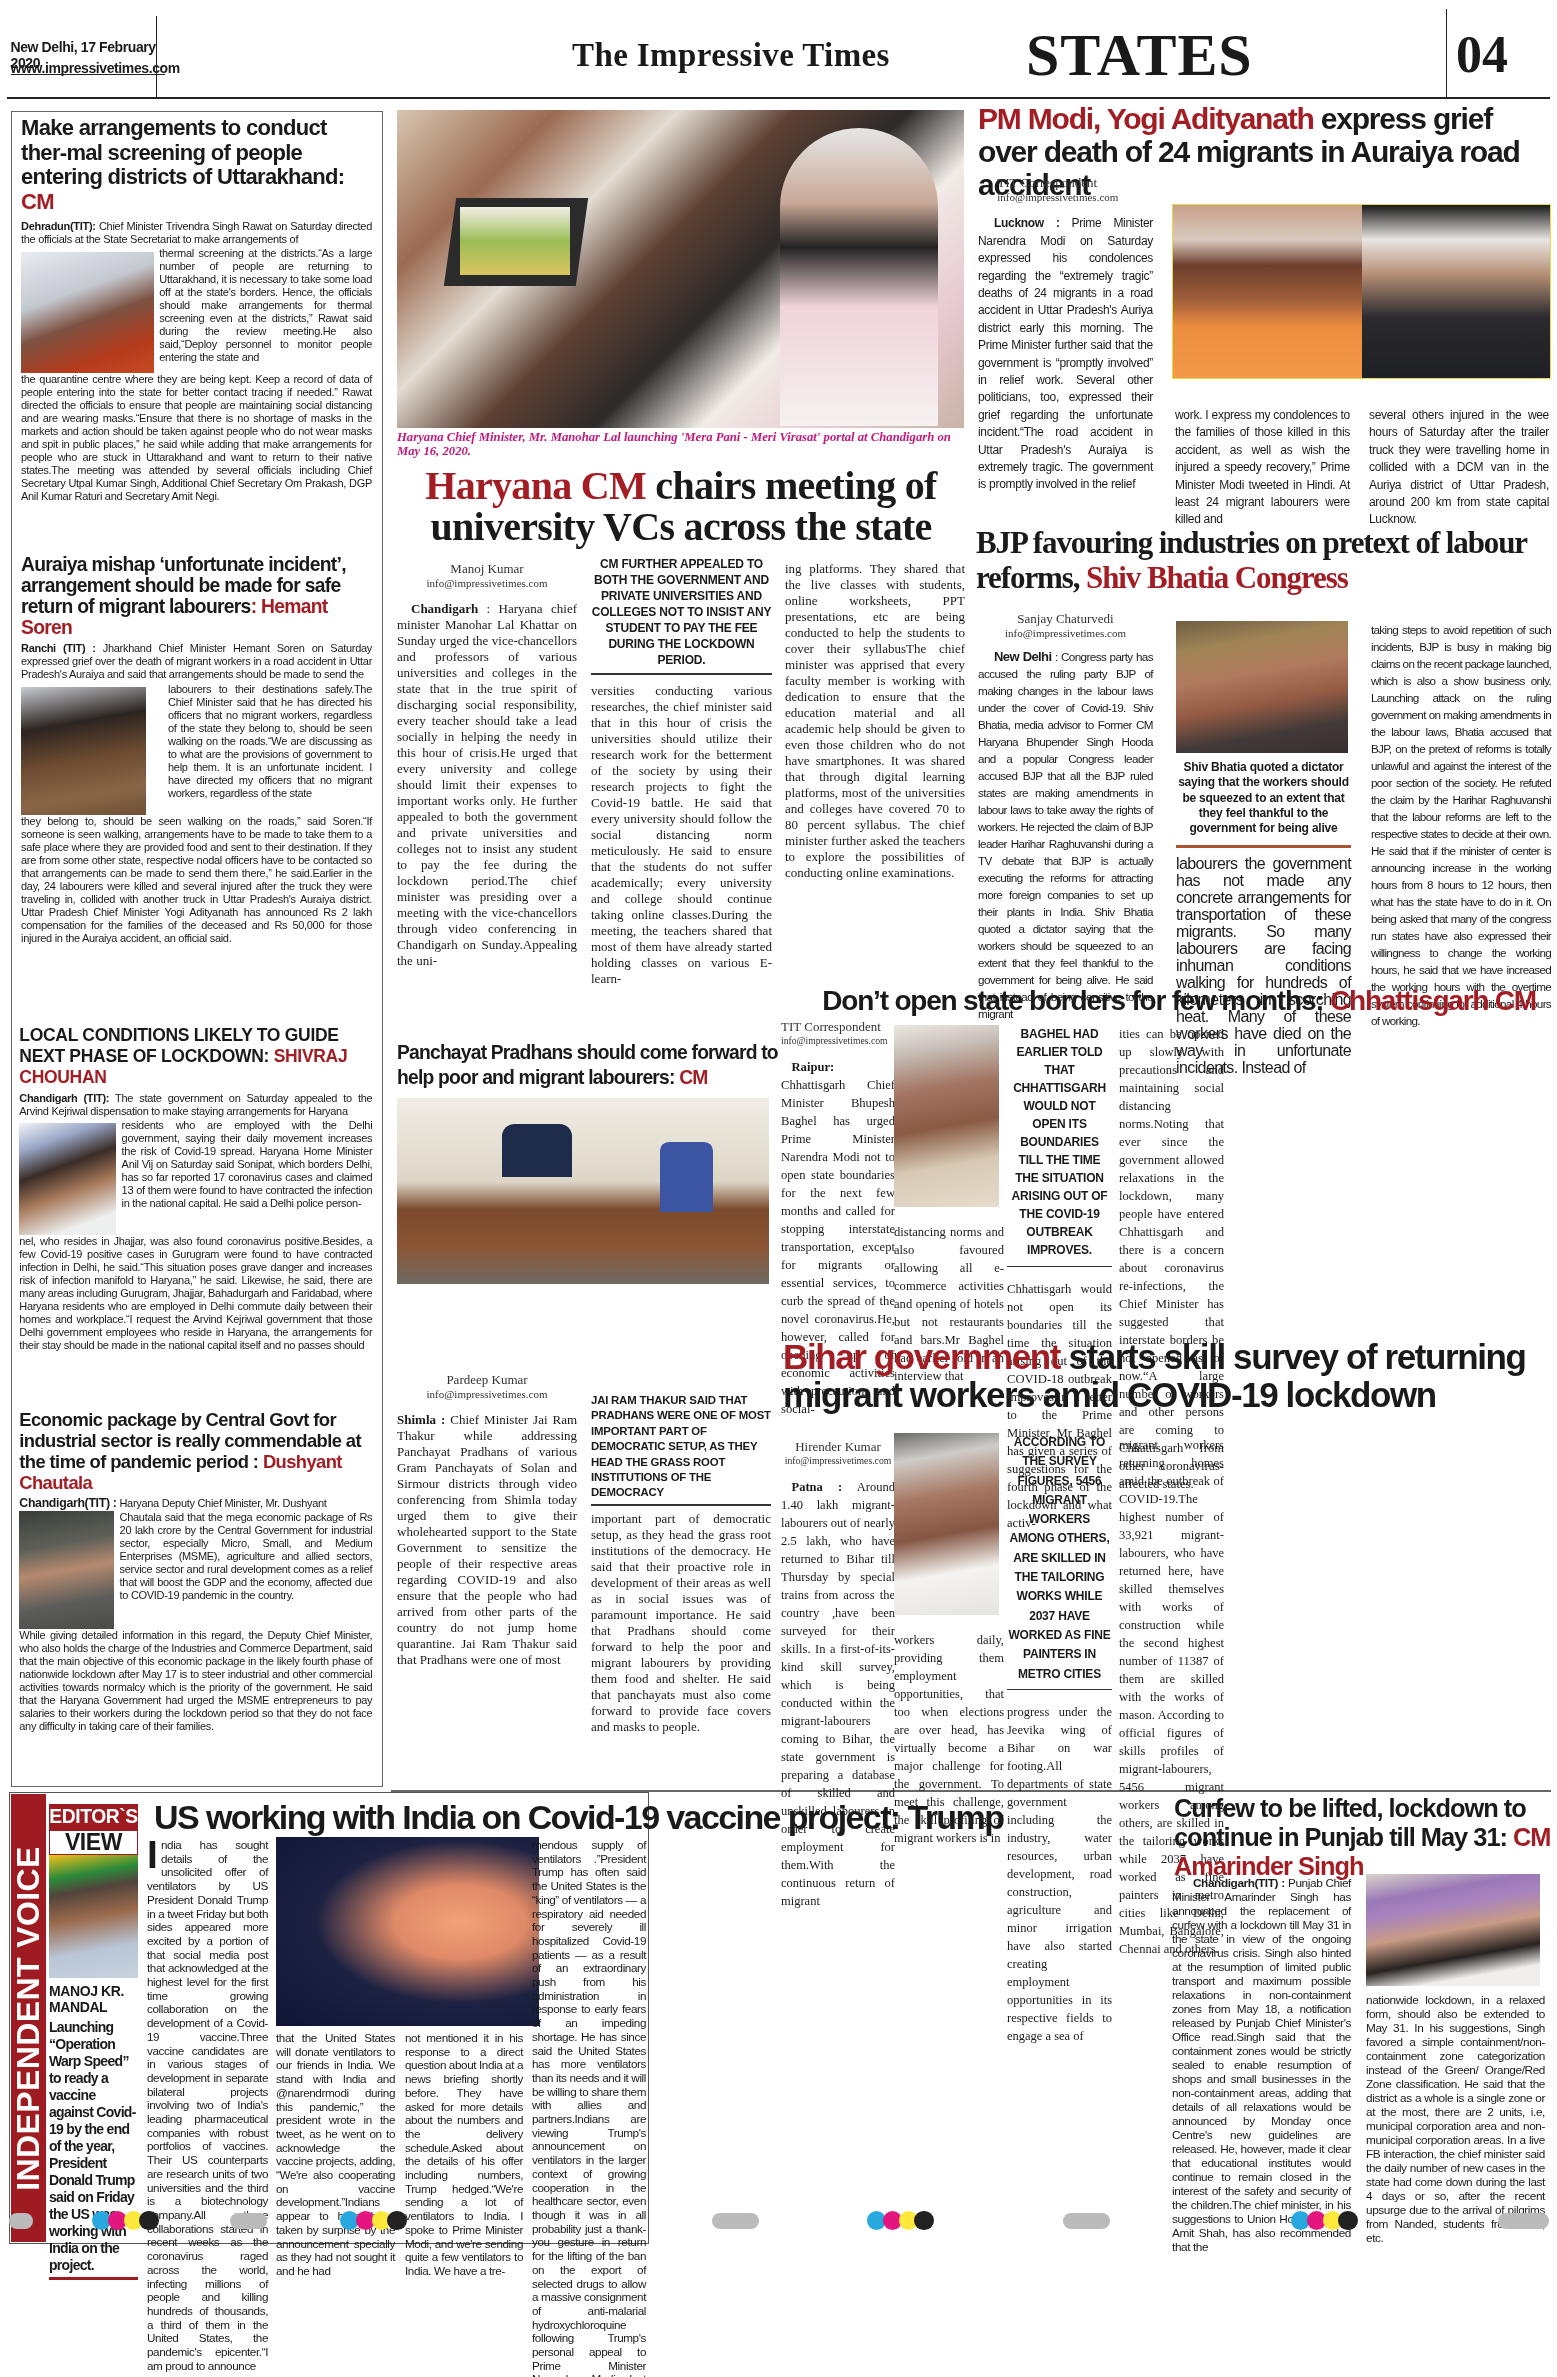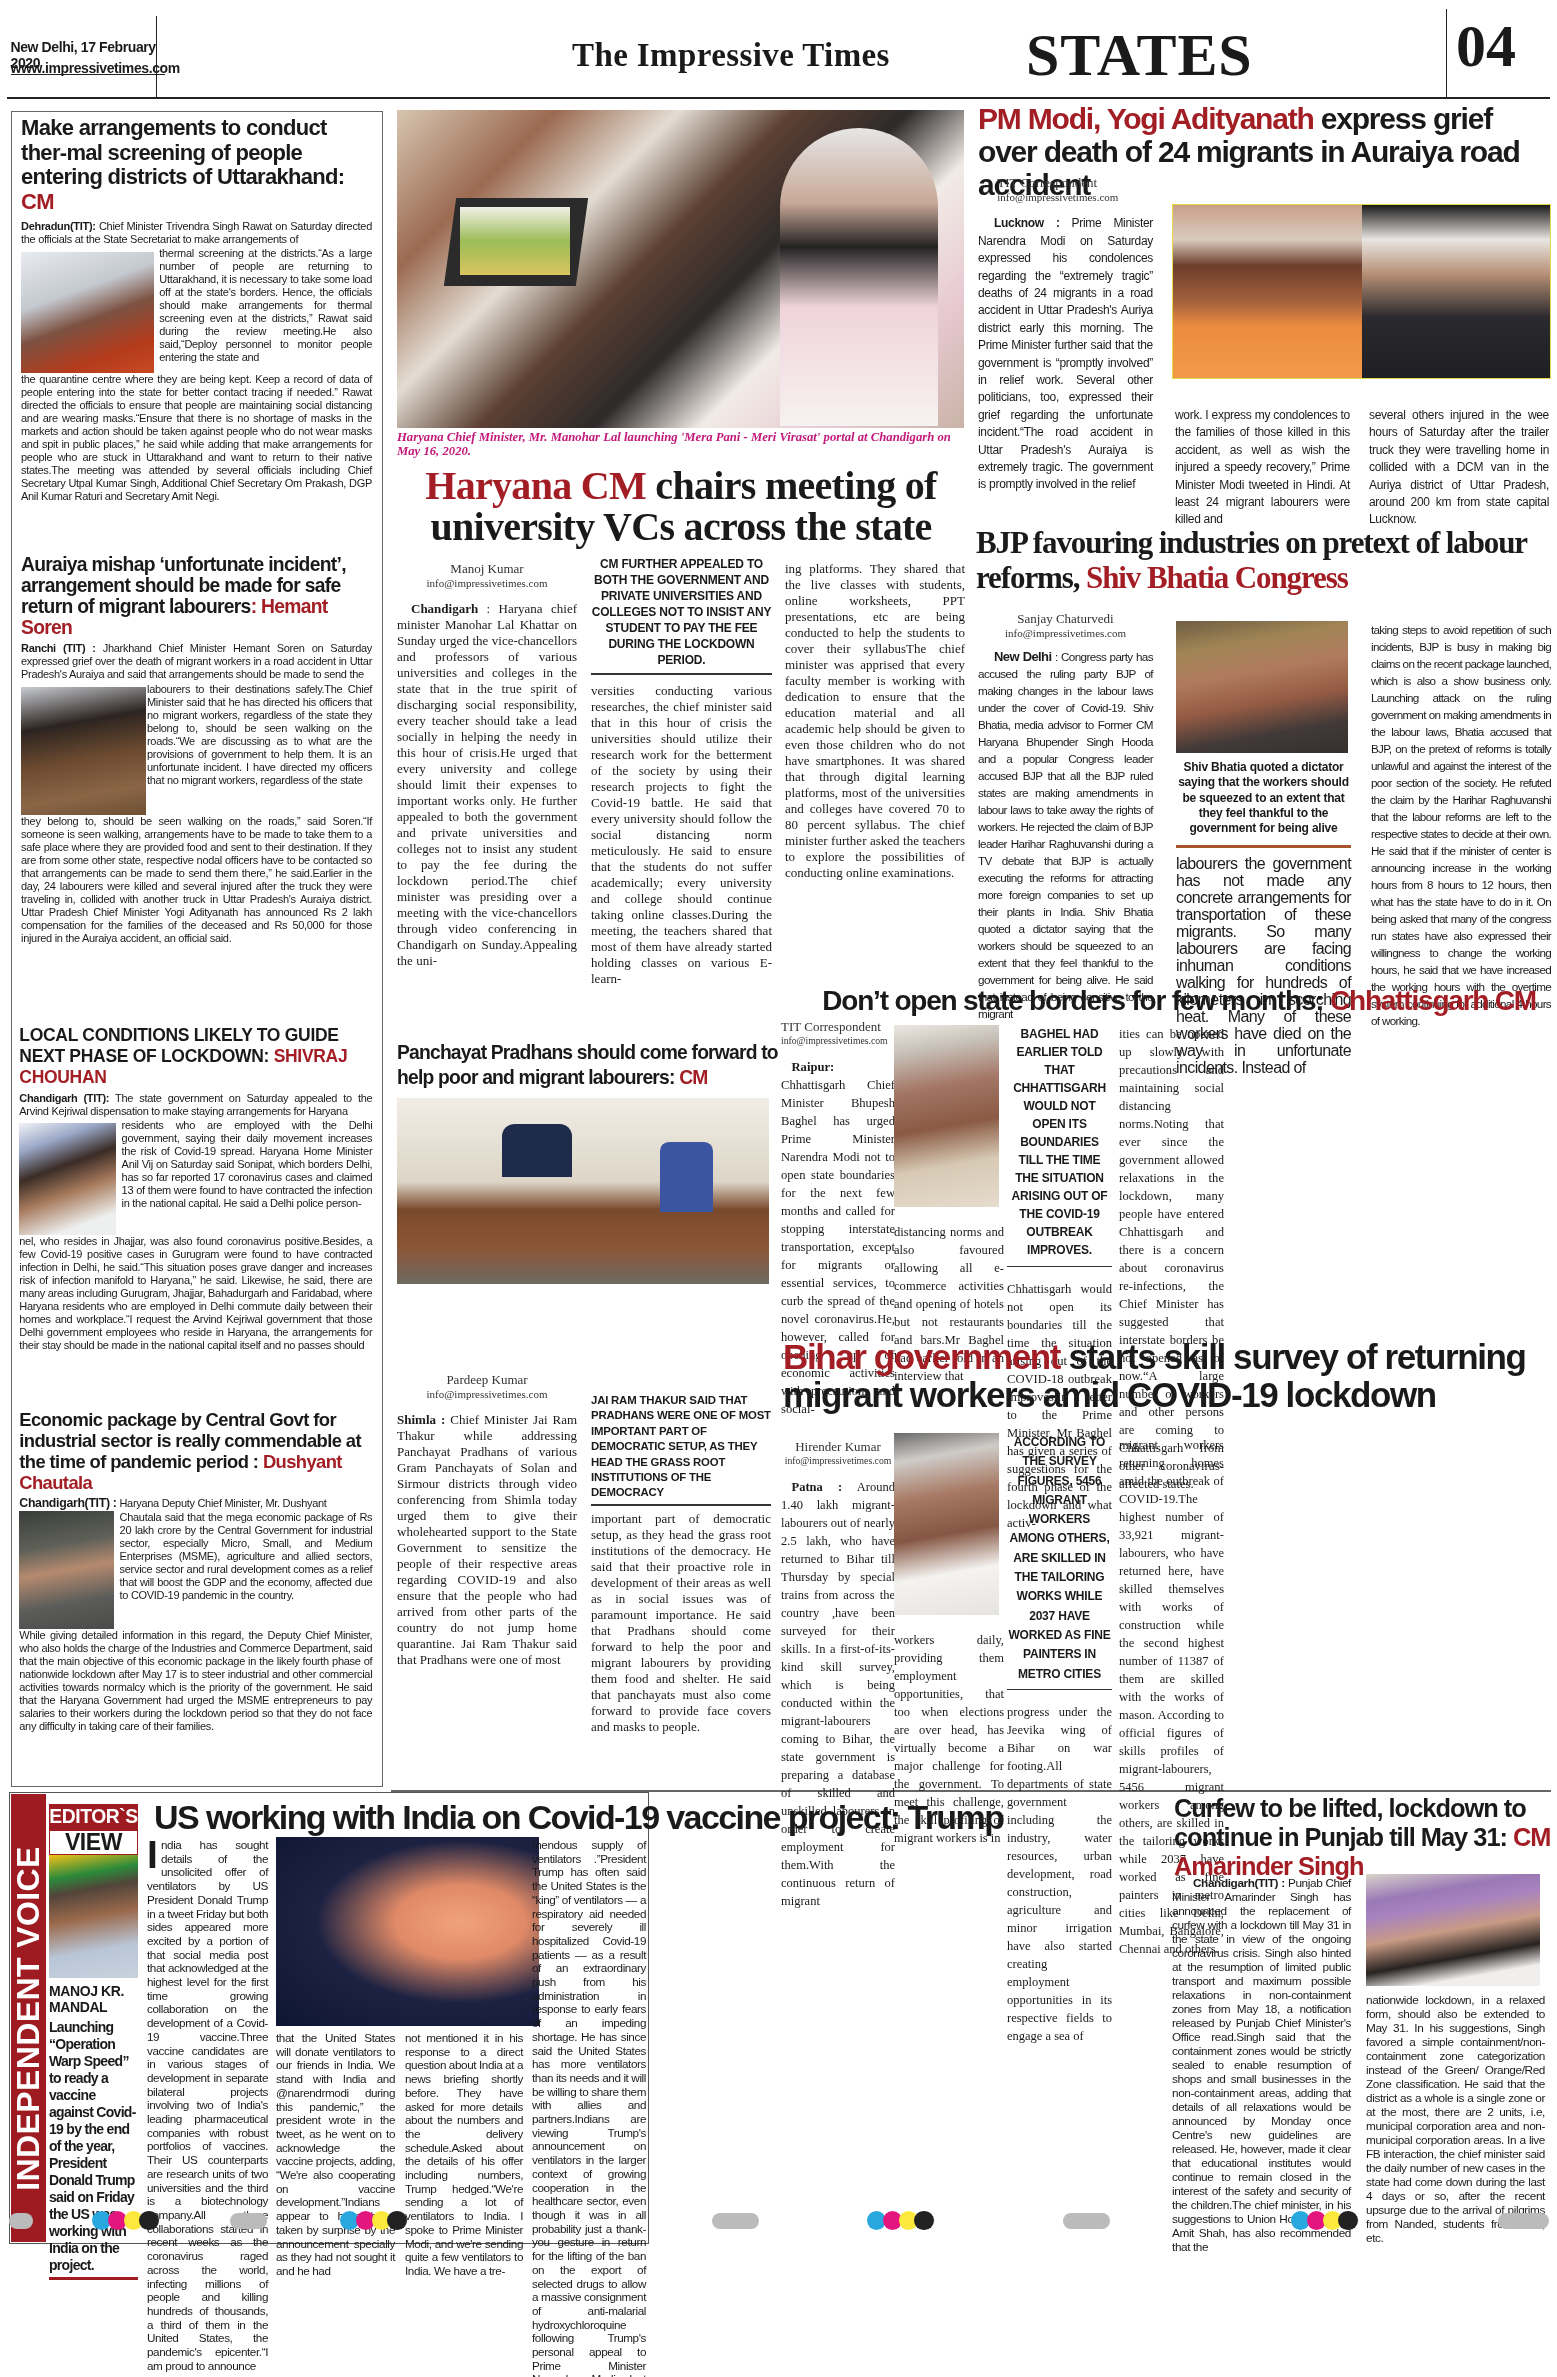--- a/index.html
+++ b/index.html
@@ -25,40 +25,40 @@
 </head>
 <body>
 
 <div>
   <div class="abs cond" style="left:10.5px;top:39px;font-size:14px;font-weight:bold;width:154px;border-bottom:1.3px solid #222;padding-bottom:2.6px">New Delhi, 17 February 2020</div>
   <div class="abs cond" style="left:10.5px;top:60px;font-size:14px;font-weight:bold">www.impressivetimes.com</div>
   <div class="abs" style="left:156px;top:16px;width:1.3px;height:81px;background:#222"></div>
   <div class="abs serif" style="left:572px;top:37px;font-size:33px;font-weight:bold;letter-spacing:0.4px">The Impressive Times</div>
   <div class="abs serif" style="left:1026px;top:21px;font-size:60px;font-weight:bold;letter-spacing:0.9px;line-height:68px">STATES</div>
   <div class="abs" style="left:1446px;top:8.8px;width:1.3px;height:88px;background:#222"></div>
-  <div class="abs serif" style="left:1456px;top:12px;font-size:60px;font-weight:bold;line-height:68px">04</div>
+  <div class="abs serif" style="left:1456px;top:21px;font-size:52px;font-weight:bold;line-height:68px">04</div>
   <div class="hdrule" style="top:97px"></div>
 </div>
 
 <div class="abs" style="left:10.5px;top:111px;width:372px;height:1676px;border:1.3px solid #666"></div>
 
 <div class="abs" style="left:21px;top:116px;width:351px">
   <div class="hl" style="font-size:22px;line-height:24.6px;letter-spacing:-0.7px"><span>Make arrangements to conduct ther-mal screening of people entering districts of Uttarakhand: </span><span class="red">CM</span></div>
   <div class="txt cond" style="margin-top:5.3px"><span class="dl">Dehradun(TIT):</span> <span>Chief Minister Trivendra Singh Rawat on Saturday directed the officials at the State Secretariat to make arrangements of</span></div>
   <div style="display:flex;gap:5.3px;margin-top:1.8px">
     <div style="width:133px;height:121px;flex:none;margin-top:4.4px;background:linear-gradient(160deg,#e8ecf1 0%,#c4c8cf 35%,#7c5242 55%,#b53b1c 80%,#c84a23 100%)"></div>
     <div class="txt cond">thermal screening at the districts.“As a large number of people are returning to Uttarakhand, it is necessary to take some load off at the state's borders. Hence, the officials should make arrangements for thermal screening even at the districts,” Rawat said during the review meeting.He also said,“Deploy personnel to monitor people entering the state and</div>
   </div>
   <div class="txt cond">the quarantine centre where they are being kept. Keep a record of data of people entering into the state for better contact tracing if needed.” Rawat directed the officials to ensure that people are maintaining social distancing and are wearing masks.“Ensure that there is no shortage of masks in the markets and action should be taken against people who do not wear masks and spit in public places,” he said while adding that make arrangements for people who are stuck in Uttarakhand and want to return to their native states.The meeting was attended by several officials including Chief Secretary Utpal Kumar Singh, Additional Chief Secretary Om Prakash, DGP Anil Kumar Raturi and Secretary Amit Negi.</div>
 </div>
 
 <div class="abs" style="left:21px;top:554px;width:351px">
   <div class="hl" style="font-size:19.3px;line-height:21px;letter-spacing:-0.7px"><span>Auraiya mishap ‘unfortunate incident’, arrangement should be made for safe return of migrant labourers</span><span class="red">: Hemant Soren</span></div>
   <div class="txt cond" style="margin-top:4.4px"><span class="dl">Ranchi (TIT) :</span> <span>Jharkhand Chief Minister Hemant Soren on Saturday expressed grief over the death of migrant workers in a road accident in Uttar Pradesh's Auraiya and said that arrangements should be made to send the</span></div>
-  <div style="display:flex;gap:1px;margin-top:1.8px">
+  <div style="display:flex;gap:22px;margin-top:1.8px">
     <div style="width:125px;height:128px;flex:none;margin-top:3.5px;background:linear-gradient(170deg,#c9ccd2 0%,#2c2420 30%,#6b4a30 55%,#8a6646 80%,#6e5034 100%)"></div>
     <div class="txt cond">labourers to their destinations safely.The Chief Minister said that he has directed his officers that no migrant workers, regardless of the state they belong to, should be seen walking on the roads.“We are discussing as to what are the provisions of government to help them. It is an unfortunate incident. I have directed my officers that no migrant workers, regardless of the state</div>
   </div>
   <div class="txt cond">they belong to, should be seen walking on the roads,” said Soren.“If someone is seen walking, arrangements have to be made to take them to a safe place where they are provided food and sent to their destination. If they are from some other state, respective nodal officers have to be contacted so that arrangements can be made to send them there,” he said.Earlier in the day, 24 labourers were killed and several injured after the truck they were traveling in, collided with another truck in Uttar Pradesh's Auraiya district. Uttar Pradesh Chief Minister Yogi Adityanath has announced Rs 2 lakh compensation for the families of the deceased and Rs 50,000 for those injured in the Auraiya accident, an official said.</div>
 </div>
 
 <div class="abs" style="left:19.3px;top:1025px;width:353px">
   <div class="hl" style="font-size:17.5px;line-height:21px;letter-spacing:-0.3px"><span>LOCAL CONDITIONS LIKELY TO GUIDE NEXT PHASE OF LOCKDOWN: </span><span class="red">SHIVRAJ CHOUHAN</span></div>
   <div class="txt cond" style="margin-top:3.5px"><span class="dl">Chandigarh (TIT):</span> <span>The state government on Saturday appealed to the Arvind Kejriwal dispensation to make staying arrangements for Haryana</span></div>
   <div style="display:flex;gap:5.3px;margin-top:1.8px">

